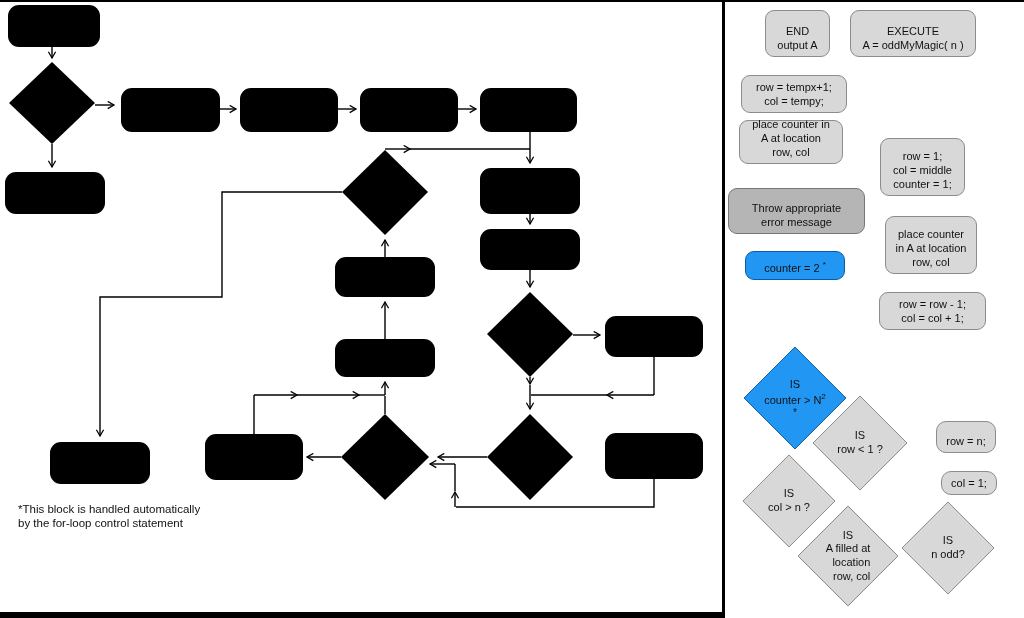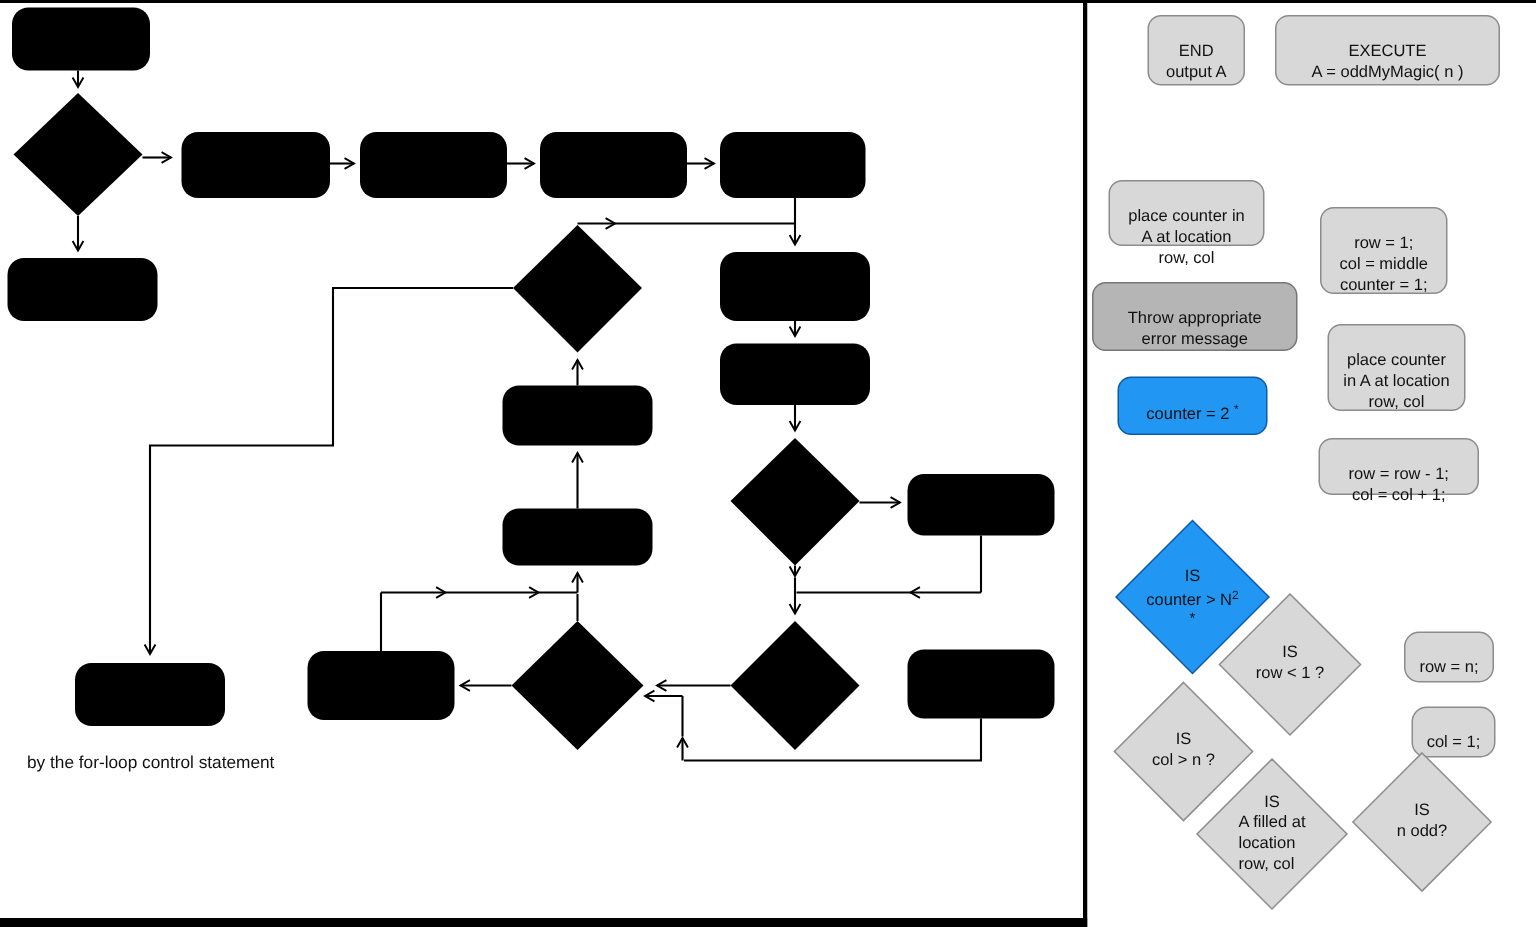--- a/index.html
+++ b/index.html
@@ -6,32 +6,32 @@
   html,body{background:#fff}
   body{font-family:"Liberation Sans",sans-serif;color:#111}
   .page{position:relative;width:1024px;height:618px;background:#fff;border-top:2px solid #000;overflow:hidden}
   .left-panel{position:absolute;left:0;top:0;width:725px;height:616px;background:#fff;
               border-right:3px solid #000;border-bottom:6px solid #000}
   .left-panel svg{display:block}
   .slot{fill:#000}
   .conn{stroke:#000;stroke-width:1.4;fill:none}
   .right-panel{position:absolute;left:725px;top:0;width:299px;height:616px;background:#fff}
   .pblock{position:absolute;background:var(--gray-fill);border:1px solid var(--gray-border);
-          border-radius:9px;display:flex;flex-direction:column;align-items:center;justify-content:flex-start;
-          text-align:center;font-size:11px;line-height:1.28;padding:16px 3px;color:#111}
+          border-radius:9px;display:flex;flex-direction:column;align-items:center;justify-content:flex-end;
+          text-align:center;font-size:11px;line-height:1.28;padding:4px 3px;color:#111}
   .pblock.dark{background:var(--gray-dark-fill);border-color:#777}
   .pblock.blue{background:var(--accent-blue);border-color:var(--accent-blue-border)}
   .pblock.small{border-radius:10px}
   .ml{white-space:pre-line}
   .pdiamond{position:absolute}
   .pdiamond svg{position:absolute;left:0;top:0;width:100%;height:100%}
   .pdiamond polygon{fill:var(--gray-fill);stroke:var(--gray-border);stroke-width:1;vector-effect:non-scaling-stroke}
   .pdiamond.blue polygon{fill:var(--accent-blue);stroke:var(--accent-blue-border)}
   .pdiamond .dtext{position:absolute;left:0;top:0;right:0;bottom:0;display:flex;flex-direction:column;
-                   align-items:center;justify-content:center;text-align:left;font-size:11px;line-height:1.25;color:#111}
+                   align-items:center;justify-content:center;text-align:right;font-size:11px;line-height:1.25;color:#111}
   sup{font-size:8px}
   .star{font-size:10px;line-height:1}
   .footnote{position:absolute;left:18px;top:500px;font-size:11.5px;line-height:1.25;color:#111}
   .kw{color:var(--keyword-blue)}
 </style>
 </head>
 <body>
 
 <div class="page">
 
@@ -93,36 +93,41 @@
       <polygon class="slot" points="530,290 573,332 530,375 487,332"></polygon>
       <rect class="slot" x="605" y="314" width="98" height="41" rx="11"></rect>
       <polygon class="slot" points="385,412 429,455 385,498 341,455"></polygon>
       <polygon class="slot" points="530,412 573,455 530,498 487,455"></polygon>
       <rect class="slot" x="605" y="431" width="98" height="46" rx="11"></rect>
       <rect class="slot" x="205" y="432" width="98" height="46" rx="11"></rect>
       <rect class="slot" x="50" y="440" width="100" height="42" rx="11"></rect>
     </svg>
 
     <div class="footnote">
+      <div>*This block is handled automatically</div>
       <div>by the for-loop control statement</div>
     </div>
   </div>
 
   <div class="right-panel">
 
     <div class="pblock" style="left:40px;top:8px;width:65px;height:47px">
       <div>END</div>
       <div>output A</div>
     </div>
 
-    <div class="pblock" style="left:125px;top:8px;width:150px;height:47px">
+    <div class="pblock" style="left:125px;top:8px;width:126px;height:47px">
       <div>EXECUTE</div>
       <div>A = oddMyMagic( n )</div>
     </div>
 
+    <div class="pblock" style="left:16px;top:73px;width:106px;height:38px">
+      <div class="ml">row = tempx+1;
+col = tempy;</div>
+    </div>
 
 
     <div class="pblock" style="left:14px;top:118px;width:104px;height:44px">
       <div class="ml">place counter in
 A at location
 row, col</div>
     </div>
 
     <div class="pblock" style="left:155px;top:136px;width:85px;height:58px">
       <div class="ml">row = 1;
@@ -134,21 +139,21 @@
       <div class="ml">Throw appropriate
 error message</div>
     </div>
 
     <div class="pblock" style="left:160px;top:214px;width:92px;height:58px">
       <div class="ml">place counter
 in A at location
 row, col</div>
     </div>
 
-    <div class="pblock blue" style="left:20px;top:249px;width:100px;height:39px">
+    <div class="pblock blue" style="left:20px;top:249px;width:100px;height:29px">
       <div><span>counter = 2</span> <sup>*</sup></div>
     </div>
 
 
     <div class="pblock" style="left:154px;top:290px;width:107px;height:38px">
       <div class="ml">row = row - 1;
 col = col + 1;</div>
     </div>
 
 

